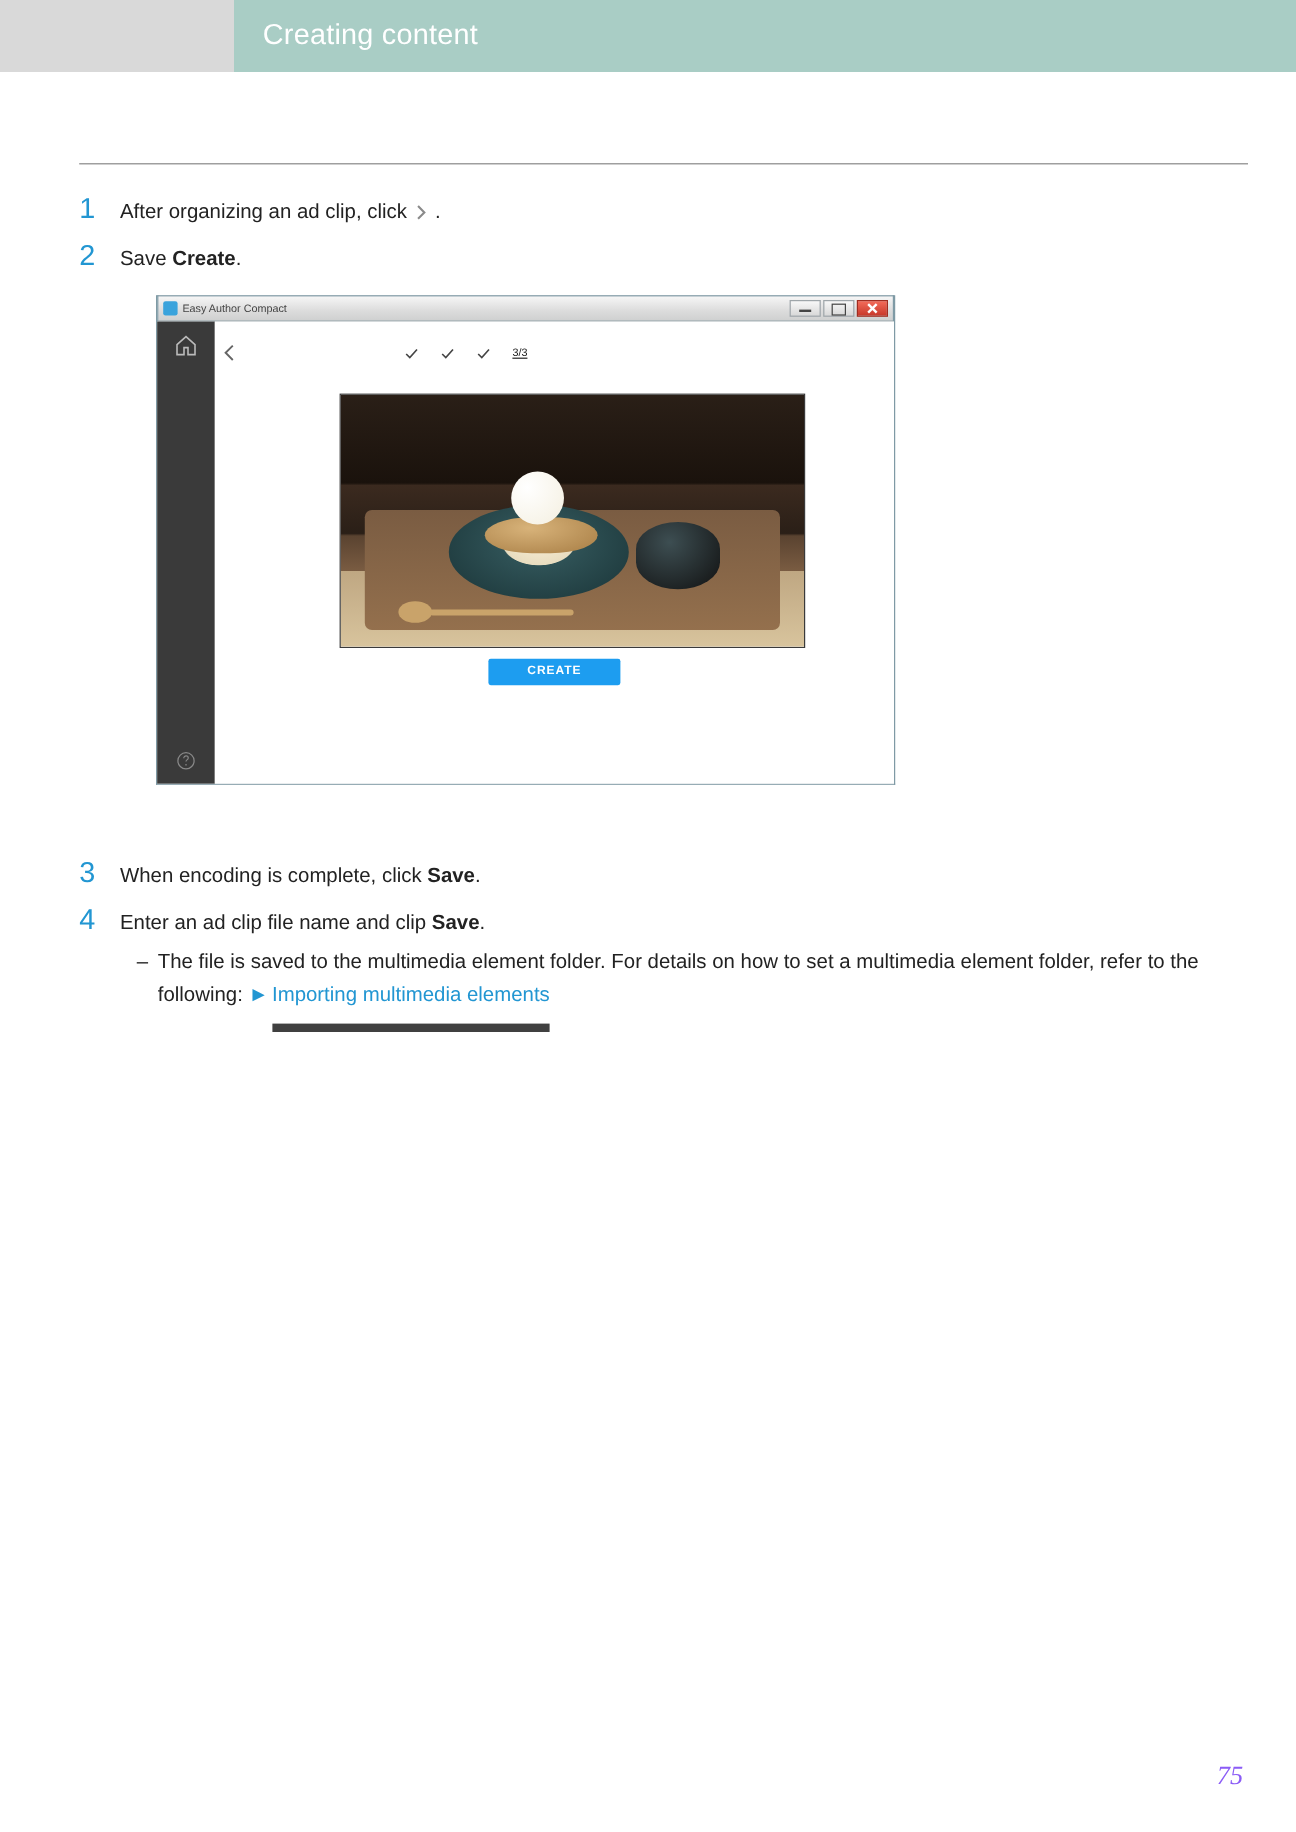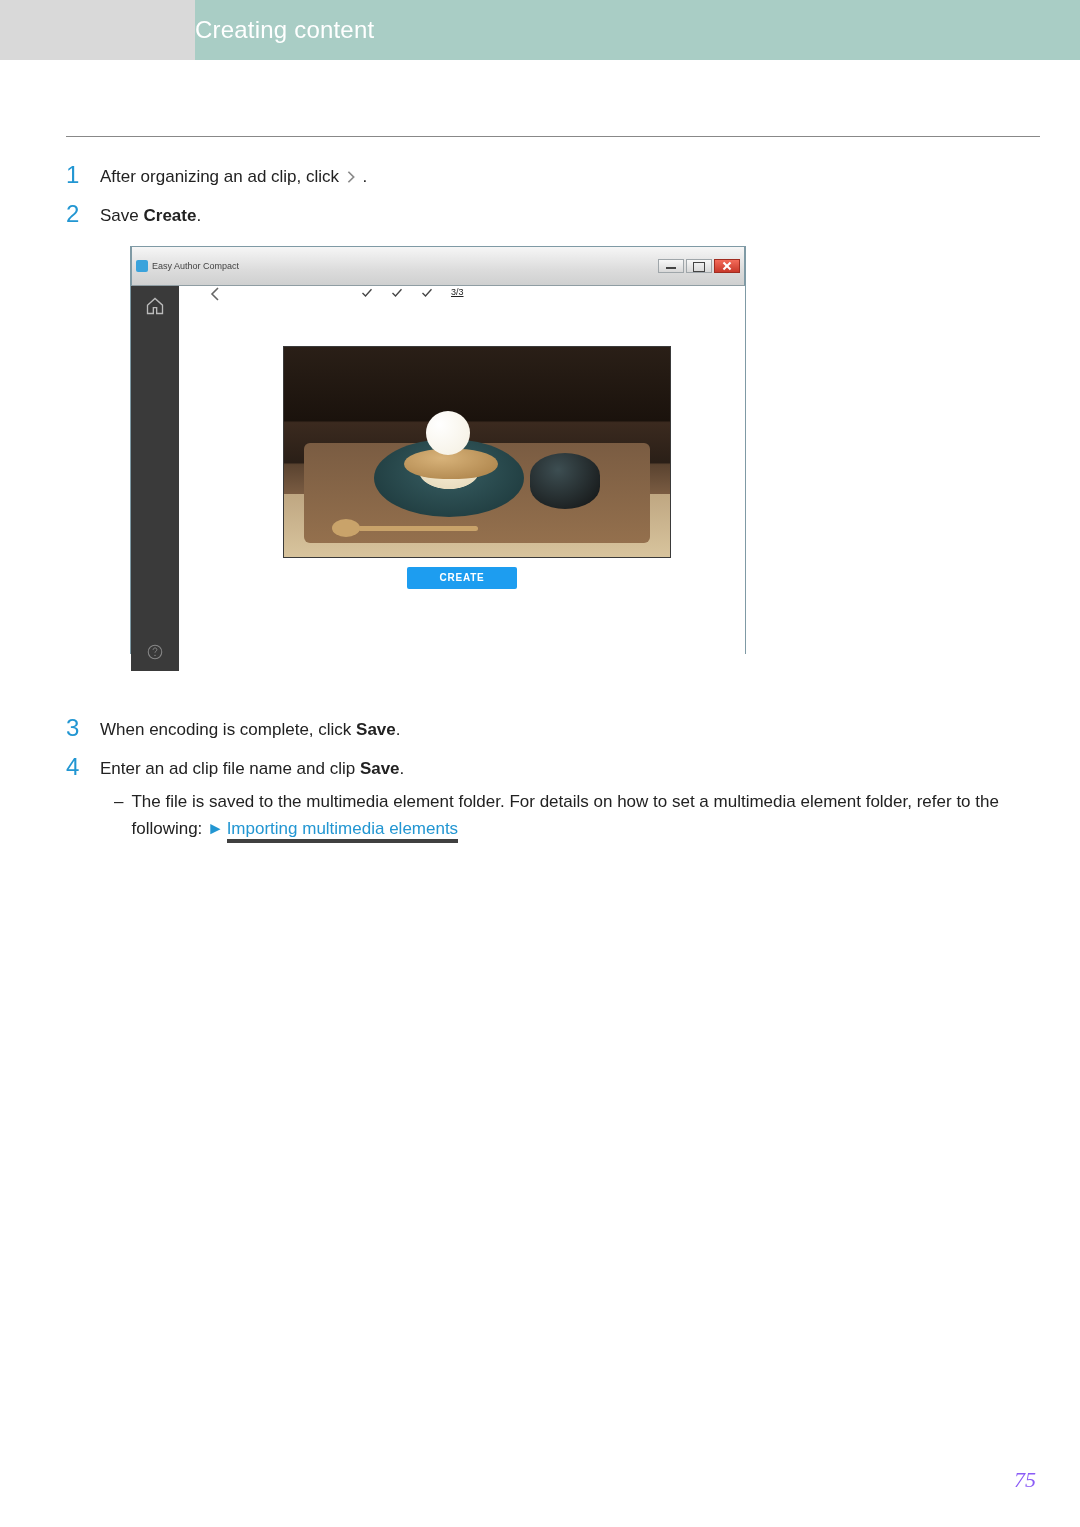--- a/index.html
+++ b/index.html
@@ -8,42 +8,42 @@
     font-size: 16px;
     color: #222;
     background: #fff;
     width: 1080px;
     height: 1527px;
     position: relative;
     overflow: hidden;
   }
   .top-bar { position: absolute; top: 0; left: 0; right: 0; height: 60px; }
   .top-left-spacer { position: absolute; left: 0; top: 0; width: 195px; height: 60px; background: #d9d9d9; }
-  .top-tab { position: absolute; left: 195px; top: 0; width: 885px; height: 60px; background: #a9cdc5; display: flex; align-items: center; }
+  .top-tab { position: absolute; left: 195px; top: 0; width: 885px; height: 60px; background: #a9cdc5; display: flex; align-items: center; padding-left: 24px; }
   .top-tab-label { color: #fff; font-size: 24px; font-weight: 400; letter-spacing: .2px; }
   .content { position: absolute; top: 130px; left: 66px; right: 40px; }
   .heading { color: #2296d2; font-size: 32px; font-weight: 600; letter-spacing: .3px; }
   .heading-rule { height: 1px; background: #888; margin-top: 6px; }
   .steps { margin-top: 26px; }
   .step { display: flex; gap: 18px; margin-bottom: 12px; }
   .step-num { color: #2296d2; font-size: 24px; font-weight: 400; min-width: 16px; line-height: 1; }
   .step-body { flex: 1; font-size: 17px; color: #222; line-height: 1.45; padding-top: 2px; }
   .step-body b { font-weight: 700; }
   .next-arrow { display: inline-block; width: 14px; height: 14px; vertical-align: -2px; }
   .screenshot {
     margin: 18px 0 50px 30px;
     width: 616px;
     height: 408px;
     border: 1px solid #7f9aa5;
     border-top: none;
     position: relative;
     background: #f5f5f5;
   }
   .ss-titlebar {
-    height: 40px;
+    height: 22px;
     background: linear-gradient(#f6f6f6,#dcdcdc 60%,#cfd0d0);
     border: 1px solid #7f9aa5;
     border-bottom: 1px solid #8f9da3;
     display: flex;
     align-items: center;
     padding: 0 4px;
     gap: 4px;
   }
   .ss-appicon { width: 12px; height: 12px; background:#3aa3dc; border-radius:2px; }
   .ss-title { font-size: 9px; color:#444; }
@@ -52,21 +52,21 @@
   .ss-wbtn.min::after{content:"";position:absolute;left:7px;bottom:3px;width:10px;height:2px;background:#444;}
   .ss-wbtn.max::after{content:"";position:absolute;left:6px;top:2px;width:10px;height:8px;border:1px solid #444;}
   .ss-wbtn.close{background:linear-gradient(#f36b5a,#c8382a); border-color:#a02c20;}
   .ss-wbtn.close::before,.ss-wbtn.close::after{content:"";position:absolute;left:11px;top:1px;width:2px;height:10px;background:#fff;}
   .ss-wbtn.close::before{transform:rotate(45deg);} .ss-wbtn.close::after{transform:rotate(-45deg);}
   .ss-body { height: calc(100% - 22px); display:flex; }
   .ss-sidebar { width: 48px; background:#3a3a3a; display:flex; flex-direction:column; align-items:center; padding:10px 0; }
   .ss-home { width:20px; height:20px; }
   .ss-help { margin-top:auto; width:18px; height:18px; }
   .ss-main { flex:1; background:#fff; position:relative; }
-  .ss-toolbar { height:34px; display:flex; align-items:flex-start; padding:0 28px; gap:6px; }
+  .ss-toolbar { height:34px; display:flex; align-items:flex-end; padding:0 4px; gap:6px; }
   .ss-back { width:16px; height:16px; }
   .ss-tools { margin-left:132px; display:flex; align-items:center; gap:18px; }
   .ss-check { width:12px; height:12px; }
   .ss-ratio { font-size:9px; color:#222; text-decoration: underline; padding-bottom:1px; }
   .ss-canvas { position:absolute; top:60px; left:104px; width:388px; height:212px; border:1px solid #3a3a3a; overflow:hidden; }
   .photo { width:100%; height:100%; position:relative; background:linear-gradient(#2a1f17 0%,#1a120c 35%,#3b2a1f 36%,#2a1f17 55%,#5a4330 56%,#7a5c42 70%,#bfa782 70%,#d8c49d 100%); }
   .tray{position:absolute;left:20px;right:20px;bottom:14px;height:100px;background:linear-gradient(#7a5c42,#94704d);border-radius:6px;}
   .bowl{position:absolute;left:90px;bottom:40px;width:150px;height:78px;border-radius:50%;background:radial-gradient(ellipse at 50% 40%,#f7ecd3 0%,#e9ddc0 28%,#2f5256 29%,#1a3437 100%);}
   .icecream{position:absolute;left:142px;bottom:102px;width:44px;height:44px;border-radius:50%;background:radial-gradient(circle at 30% 30%,#fff,#f4efe0);}
   .topping{position:absolute;left:120px;bottom:78px;width:94px;height:30px;border-radius:50%/60%;background:radial-gradient(ellipse at 40% 30%,#d8b37a,#a77d44);}
@@ -76,21 +76,21 @@
   .ss-create {
     position:absolute; bottom:82px; left:50%; transform:translateX(-50%);
     width:110px; height:22px; background:#1d9df0; color:#fff;
     font-size:10px; font-weight:700; letter-spacing:.8px;
     display:flex; align-items:center; justify-content:center;
     border-radius:2px;
   }
   .sub-list { margin-top:6px; }
   .sub-item { display:flex; gap:8px; padding-left:14px; font-size:17px; line-height:1.6; }
   .sub-dash { color:#222; }
-  .link { color:#2296d2; border-bottom:4px solid #404040; padding-bottom:1px; cursor:pointer; }
+  .link { color:#2296d2; border-bottom:7px solid #404040; padding-bottom:15px; cursor:pointer; }
   .link-arrow { color:#2296d2; margin-right:-2px; }
   .page-num { position:absolute; bottom:34px; right:44px; font-style:italic; font-family: Georgia, "Times New Roman", serif; font-size:22px; color:#8b5cf6; }
 </style>
 </head>
 <body>
 
 <div class="top-bar">
   <div class="top-left-spacer"></div>
   <div class="top-tab">
     <span class="top-tab-label">Creating content</span>

